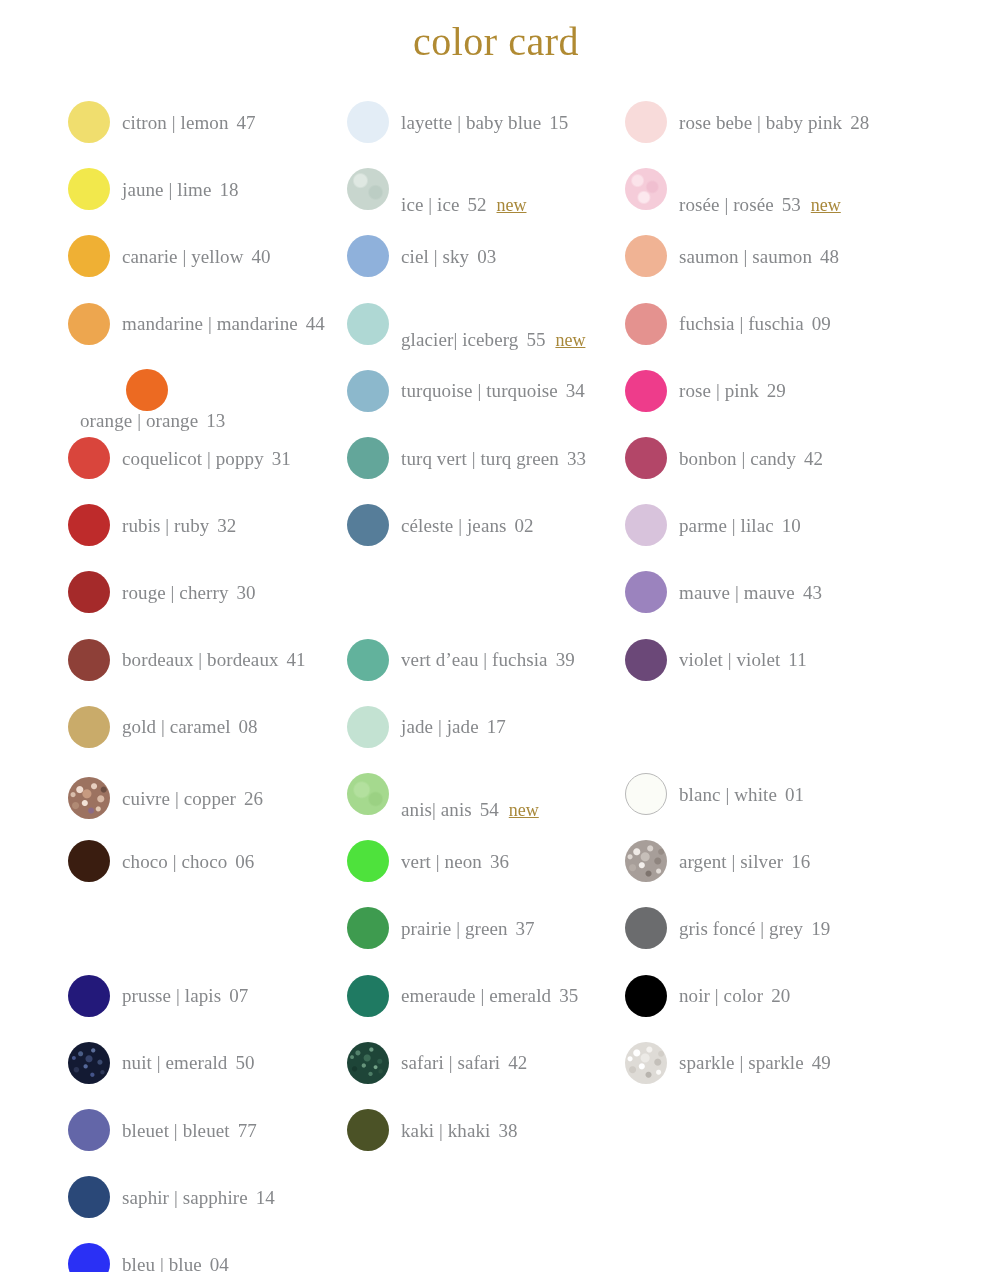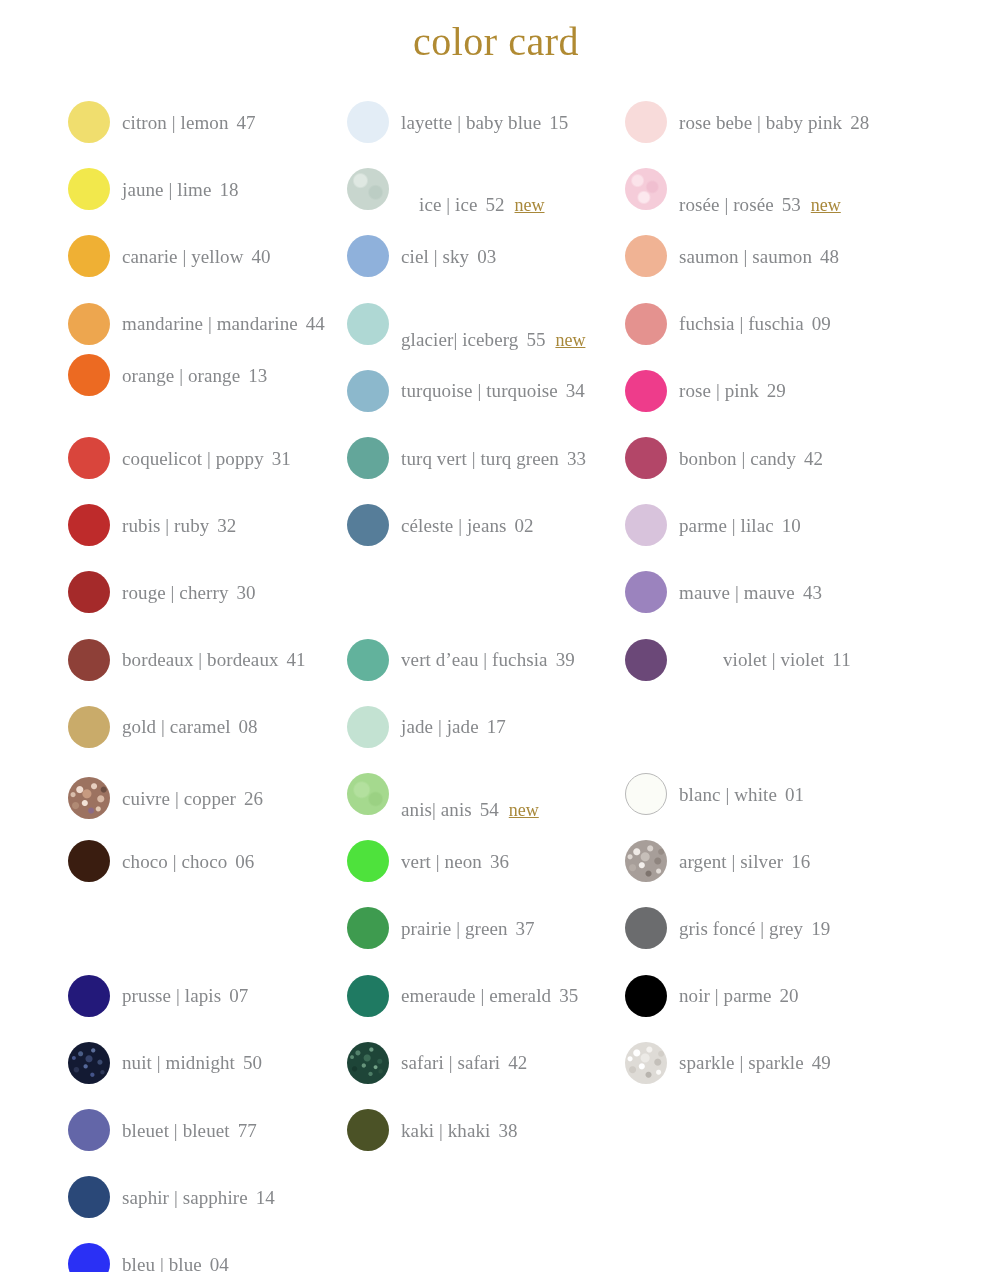--- a/index.html
+++ b/index.html
@@ -198,21 +198,21 @@
             <span class="code">40</span>
           </div>
         </div>
         <div class="row" style="top: 201.6px;">
           <div class="swatch" style="background-color: rgb(237, 166, 79);"></div>
           <div class="label">
             <span class="names">mandarine | mandarine</span>
             <span class="code">44</span>
           </div>
         </div>
-        <div class="row" style="top: 253px;">
+        <div class="row" style="top: 269px; flex-direction: column;">
           <div class="swatch" style="background-color: rgb(236, 106, 34);"></div>
           <div class="label">
             <span class="names">orange | orange</span>
             <span class="code">13</span>
           </div>
         </div>
         <div class="row" style="top: 336px;">
           <div class="swatch" style="background-color: rgb(217, 69, 60);"></div>
           <div class="label">
             <span class="names">coquelicot | poppy</span>
@@ -264,21 +264,21 @@
         <div class="row" style="top: 873.6px;">
           <div class="swatch" style="background-color: rgb(35, 25, 122);"></div>
           <div class="label">
             <span class="names">prusse | lapis</span>
             <span class="code">07</span>
           </div>
         </div>
         <div class="row" style="top: 940.8px;">
           <div class="swatch tex-midnight" style="background-color: rgb(19, 26, 51);"></div>
           <div class="label">
-            <span class="names">nuit | midnight</span>
+            <span class="names">nuit | emerald</span>
             <span class="code">50</span>
           </div>
         </div>
         <div class="row" style="top: 1008px;">
           <div class="swatch" style="background-color: rgb(99, 102, 168);"></div>
           <div class="label">
             <span class="names">bleuet | bleuet</span>
             <span class="code">77</span>
           </div>
         </div>
@@ -298,21 +298,21 @@
         </div>
       </div>
     <div class="col col-2">
         <div class="row" style="top: 0px;">
           <div class="swatch" style="background-color: rgb(227, 237, 246);"></div>
           <div class="label">
             <span class="names">layette | baby blue</span>
             <span class="code">15</span>
           </div>
         </div>
-        <div class="row" style="top: 67.2px; gap: 18px;">
+        <div class="row" style="top: 67.2px;">
           <div class="swatch tex-ice" style="background-color: rgb(200, 214, 206);"></div>
           <div class="label">
             <span class="names">ice | ice</span>
             <span class="code">52</span>
             <span class="new">new</span>
           </div>
         </div>
         <div class="row" style="top: 134.4px;">
           <div class="swatch" style="background-color: rgb(143, 177, 219);"></div>
           <div class="label">
@@ -458,21 +458,21 @@
             <span class="code">10</span>
           </div>
         </div>
         <div class="row" style="top: 470.4px;">
           <div class="swatch" style="background-color: rgb(155, 131, 190);"></div>
           <div class="label">
             <span class="names">mauve | mauve</span>
             <span class="code">43</span>
           </div>
         </div>
-        <div class="row" style="top: 537.6px; gap: 44px;">
+        <div class="row" style="top: 537.6px;">
           <div class="swatch" style="background-color: rgb(107, 72, 120);"></div>
           <div class="label">
             <span class="names">violet | violet</span>
             <span class="code">11</span>
           </div>
         </div>
         <div class="row" style="top: 672px;">
           <div class="swatch outlined" style="background-color: rgb(251, 252, 247);"></div>
           <div class="label">
             <span class="names">blanc | white</span>
@@ -489,21 +489,21 @@
         <div class="row" style="top: 806.4px;">
           <div class="swatch" style="background-color: rgb(107, 108, 110);"></div>
           <div class="label">
             <span class="names">gris foncé | grey</span>
             <span class="code">19</span>
           </div>
         </div>
         <div class="row" style="top: 873.6px;">
           <div class="swatch" style="background-color: rgb(0, 0, 0);"></div>
           <div class="label">
-            <span class="names">noir | parme</span>
+            <span class="names">noir | color</span>
             <span class="code">20</span>
           </div>
         </div>
         <div class="row" style="top: 940.8px;">
           <div class="swatch tex-sparkle" style="background-color: rgb(222, 219, 214);"></div>
           <div class="label">
             <span class="names">sparkle | sparkle</span>
             <span class="code">49</span>
           </div>
         </div>

